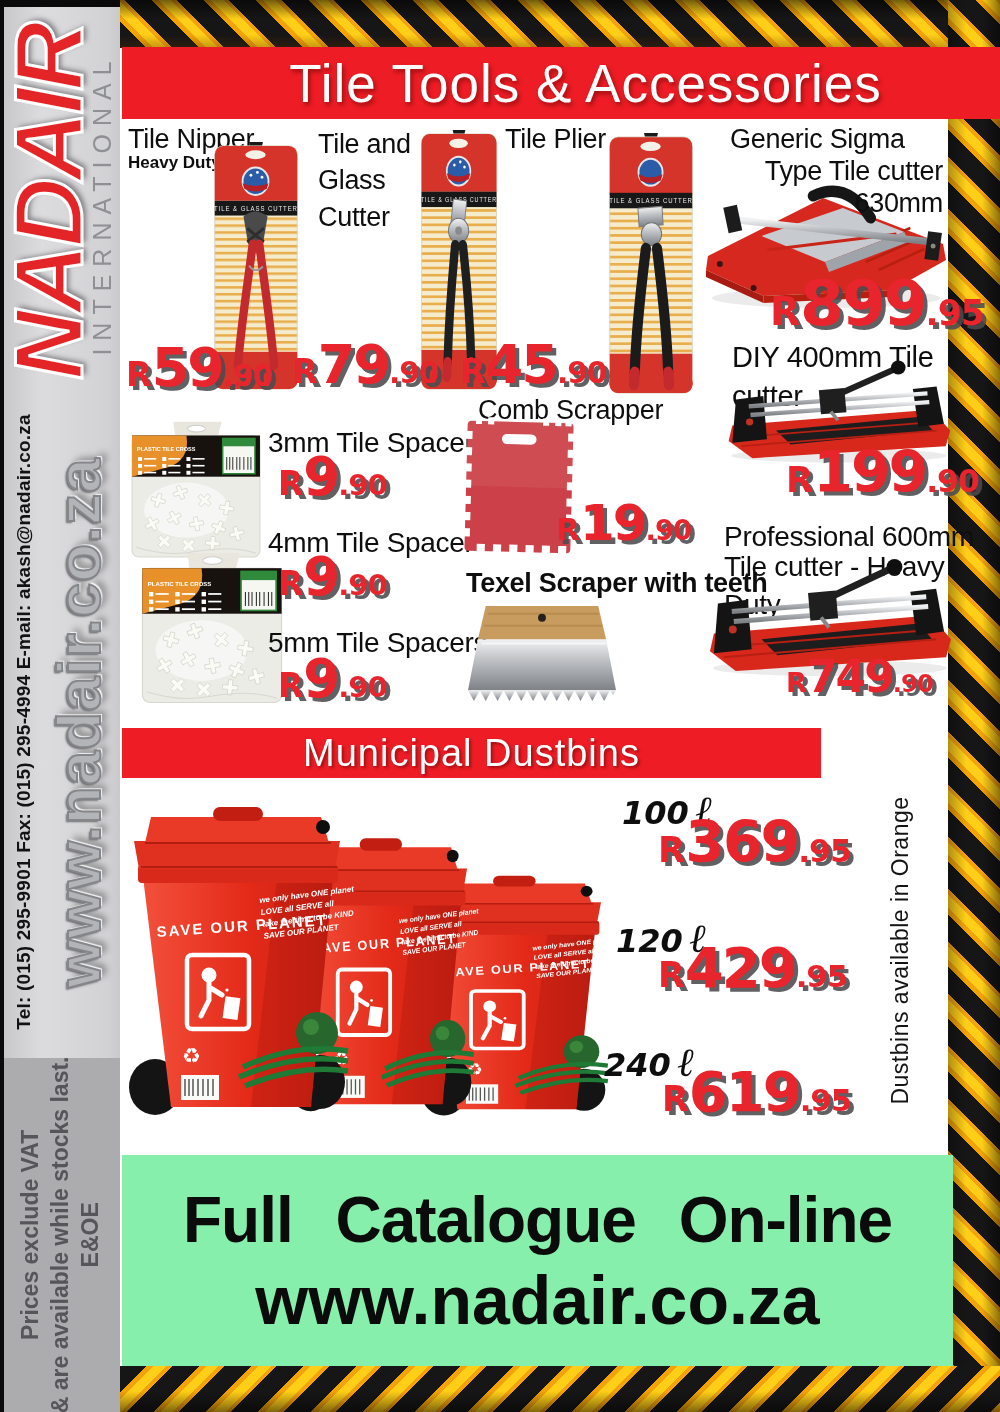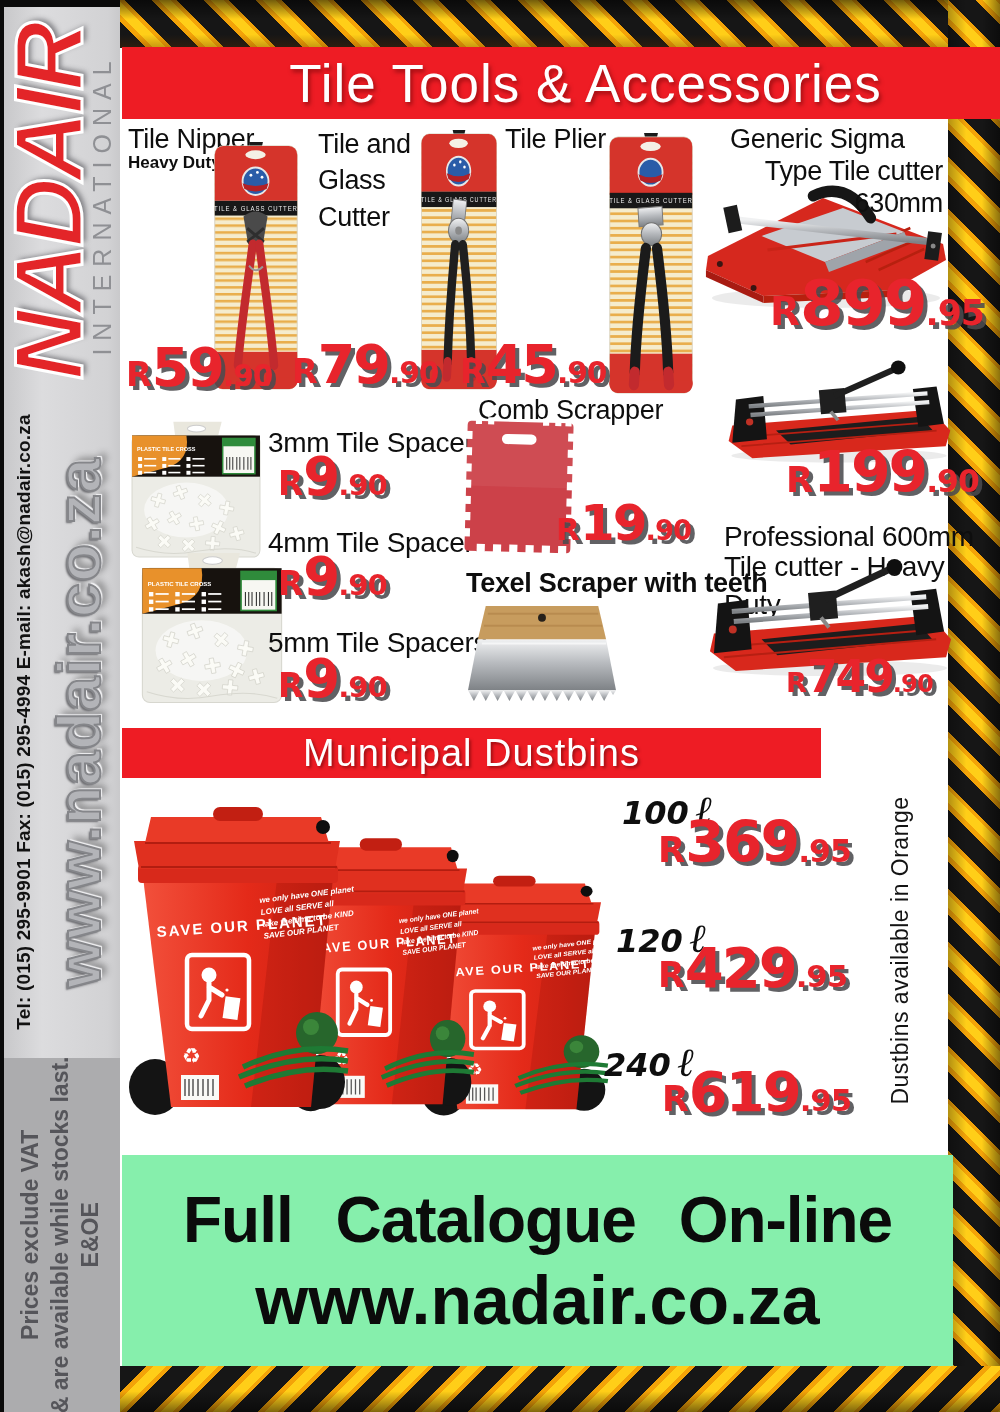--- a/index.html
+++ b/index.html
@@ -231,20 +231,21 @@
     <circle cx="18" cy="102" r="3" fill="#3a1512"></circle>
       <circle cx="52" cy="126" r="3" fill="#3a1512"></circle>
   </svg>
   <div class="pname" style="left:730px;top:121px;">Generic Sigma</div>
   <div class="pname r-align" style="left:700px;top:153px;width:243px;">Type Tile cutter</div>
   <div class="pname r-align" style="left:700px;top:185px;width:243px;">630mm</div>
   <div class="price" style="left:770px;top:272px;font-size:63px;">
     <span class="r">R</span><span>899</span><span class="dec">.95</span>
   </div>
 
+  <div class="pname" style="left:732px;top:338px;font-size:29px;">DIY 400mm Tile cutter</div>
   <svg class="abs" style="left:725px;top:358px;width:228px;height:108px;" viewBox="0 0 250 125" preserveAspectRatio="none">
     <ellipse cx="125" cy="113" rx="118" ry="8" fill="rgba(0,0,0,0.08)"></ellipse>
     <polygon points="8,78 226,60 247,84 242,102 30,116 4,96" fill="#D8281C"></polygon>
     <polygon points="56,84 214,68 228,84 72,100" fill="#1d1d1d"></polygon>
     <path d="M12,92 l220,-18 M18,102 l214,-18" stroke="#B61F12" stroke-width="2"></path>
     <polygon points="12,48 42,44 46,94 8,98" fill="#141414"></polygon>
     <circle cx="27" cy="74" r="4" fill="#C03125"></circle>
     <polygon points="206,36 232,33 240,76 212,80" fill="#141414"></polygon>
     <line x1="26" y1="56" x2="222" y2="41" stroke="url(#metal)" stroke-width="5"></line>
     <line x1="28" y1="66" x2="224" y2="51" stroke="url(#metal)" stroke-width="5"></line>

